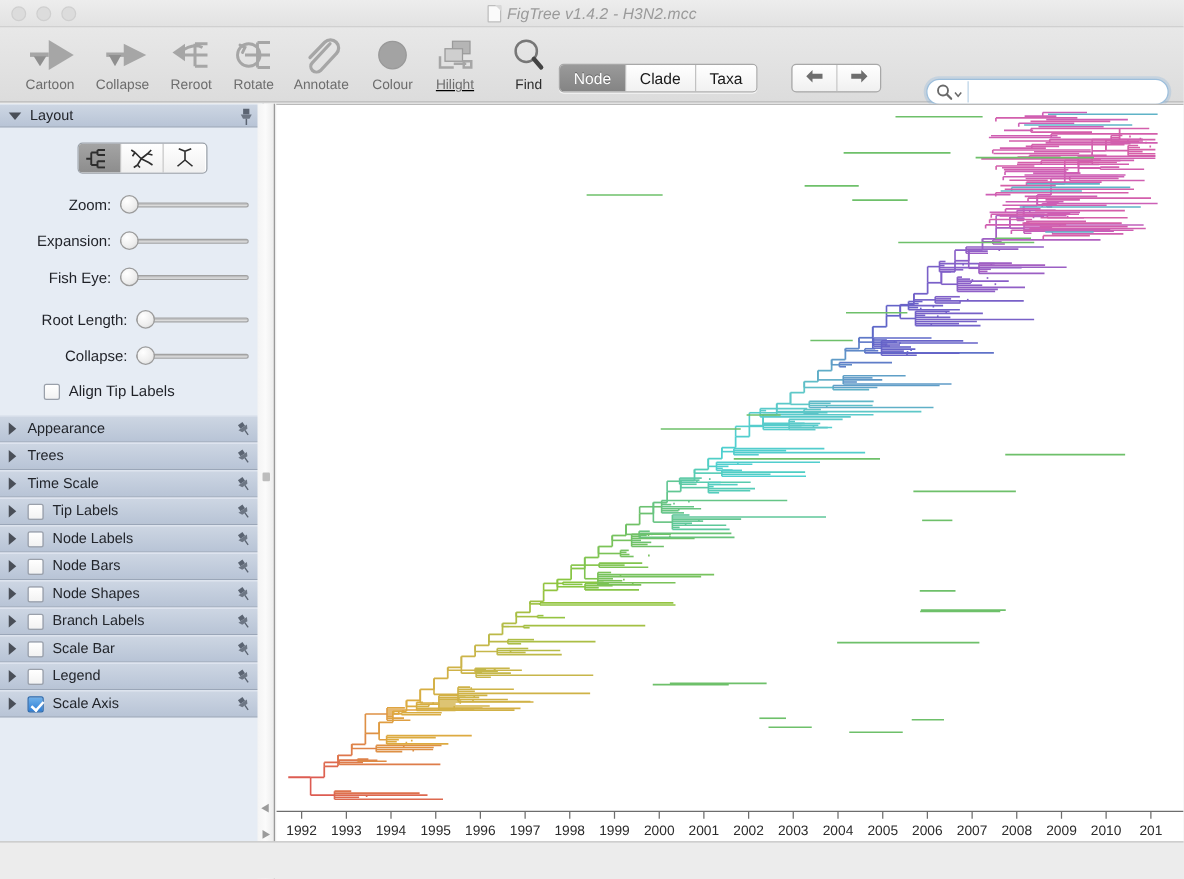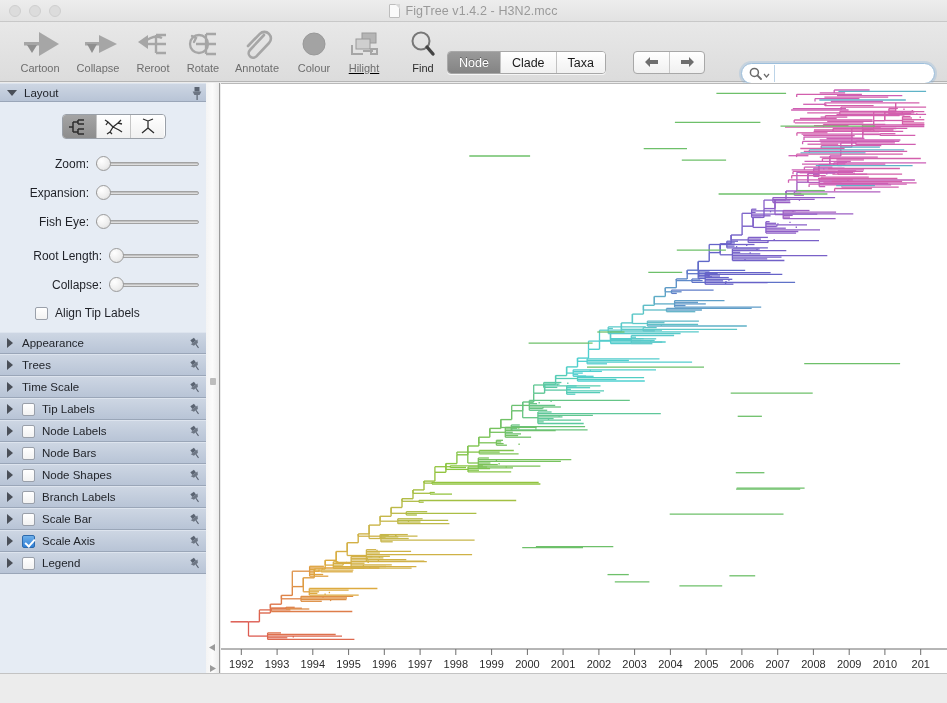--- a/index.html
+++ b/index.html
@@ -35,21 +35,21 @@
   .doc-icon {
     width: 11px; height: 14px; position: relative;
     background: #fafafa; border: 1px solid #bdbdbd; border-radius: 1px;
   }
   .doc-icon::after {
     content: ""; position: absolute; right: -1px; top: -1px;
     border-width: 0 5px 5px 0; border-style: solid;
     border-color: transparent #d8d8d8 transparent transparent;
   }
   .title-text {
-    font-size: 12.5px; color: #9a9a9a; letter-spacing: 0.1px;
+    font-size: 12.5px; color: #9a9a9a; letter-spacing: 0.1px; font-style: italic;
   }
 
   
   .toolbar {
     position: absolute; left: 0; top: 22px; width: 947px; height: 60px;
     background: linear-gradient(to bottom, #e8e8e8 0%, #dcdcdc 100%);
     border-bottom: 1px solid #b5b5b5;
   }
   .tool-item {
     position: absolute; top: 5px;
@@ -579,34 +579,34 @@
           <span class="pin"><svg width="13" height="13" viewBox="0 0 13 13">
               <g transform="rotate(-35 6.5 6.5)">
                 <rect x="4.2" y="0.8" width="4.4" height="3.6" fill="#5b6472"></rect>
                 <path d="M2.2 4.4 H10.4 L8.8 7.4 H3.8 Z" fill="#6d7684"></path>
                 <rect x="5.9" y="7.4" width="1.1" height="4.4" fill="#5b6472"></rect>
               </g>
             </svg></span>
         </div>
         <div class="sec-row">
           <span class="tri tri-right"></span>
-          <span class="checkbox cb checked"></span>
-          <span>Scale Axis</span>
+          <span class="checkbox cb"></span>
+          <span>Legend</span>
           <span class="pin"><svg width="13" height="13" viewBox="0 0 13 13">
               <g transform="rotate(-35 6.5 6.5)">
                 <rect x="4.2" y="0.8" width="4.4" height="3.6" fill="#5b6472"></rect>
                 <path d="M2.2 4.4 H10.4 L8.8 7.4 H3.8 Z" fill="#6d7684"></path>
                 <rect x="5.9" y="7.4" width="1.1" height="4.4" fill="#5b6472"></rect>
               </g>
             </svg></span>
         </div>
         <div class="sec-row">
           <span class="tri tri-right"></span>
-          <span class="checkbox cb"></span>
-          <span>Legend</span>
+          <span class="checkbox cb checked"></span>
+          <span>Scale Axis</span>
           <span class="pin"><svg width="13" height="13" viewBox="0 0 13 13">
               <g transform="rotate(-35 6.5 6.5)">
                 <rect x="4.2" y="0.8" width="4.4" height="3.6" fill="#5b6472"></rect>
                 <path d="M2.2 4.4 H10.4 L8.8 7.4 H3.8 Z" fill="#6d7684"></path>
                 <rect x="5.9" y="7.4" width="1.1" height="4.4" fill="#5b6472"></rect>
               </g>
             </svg></span>
         </div>
       </div>
   </div>

